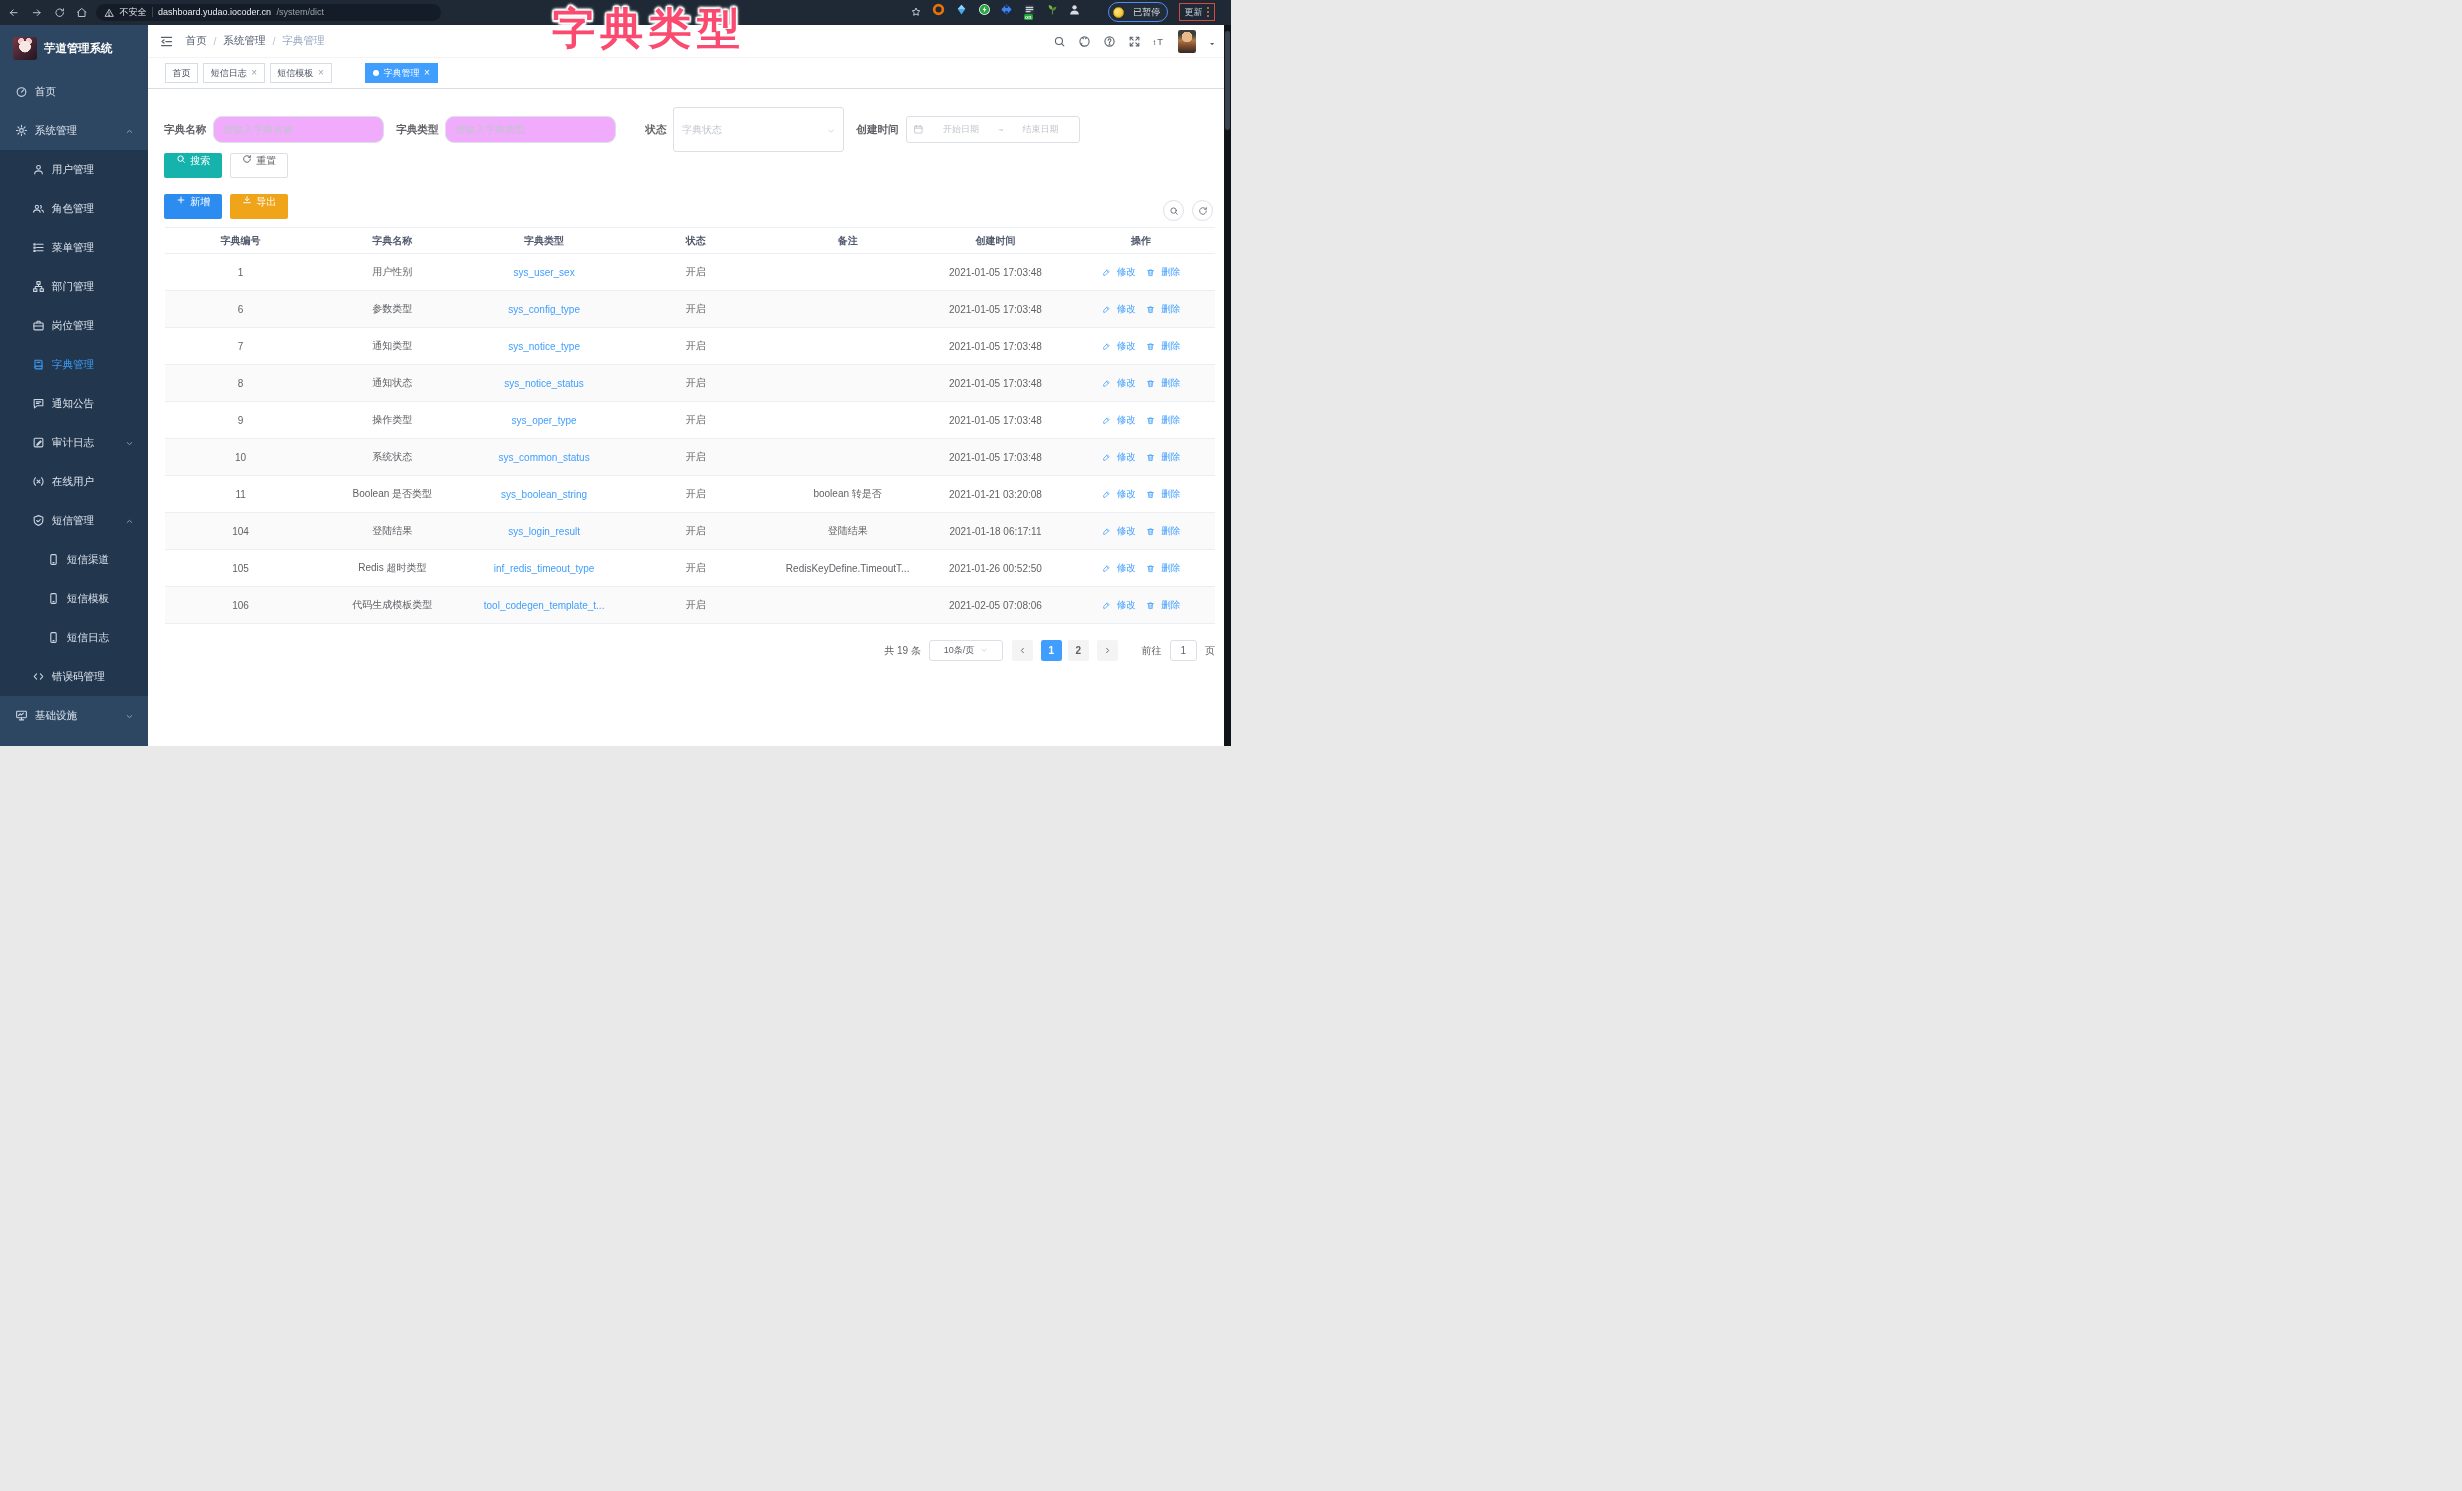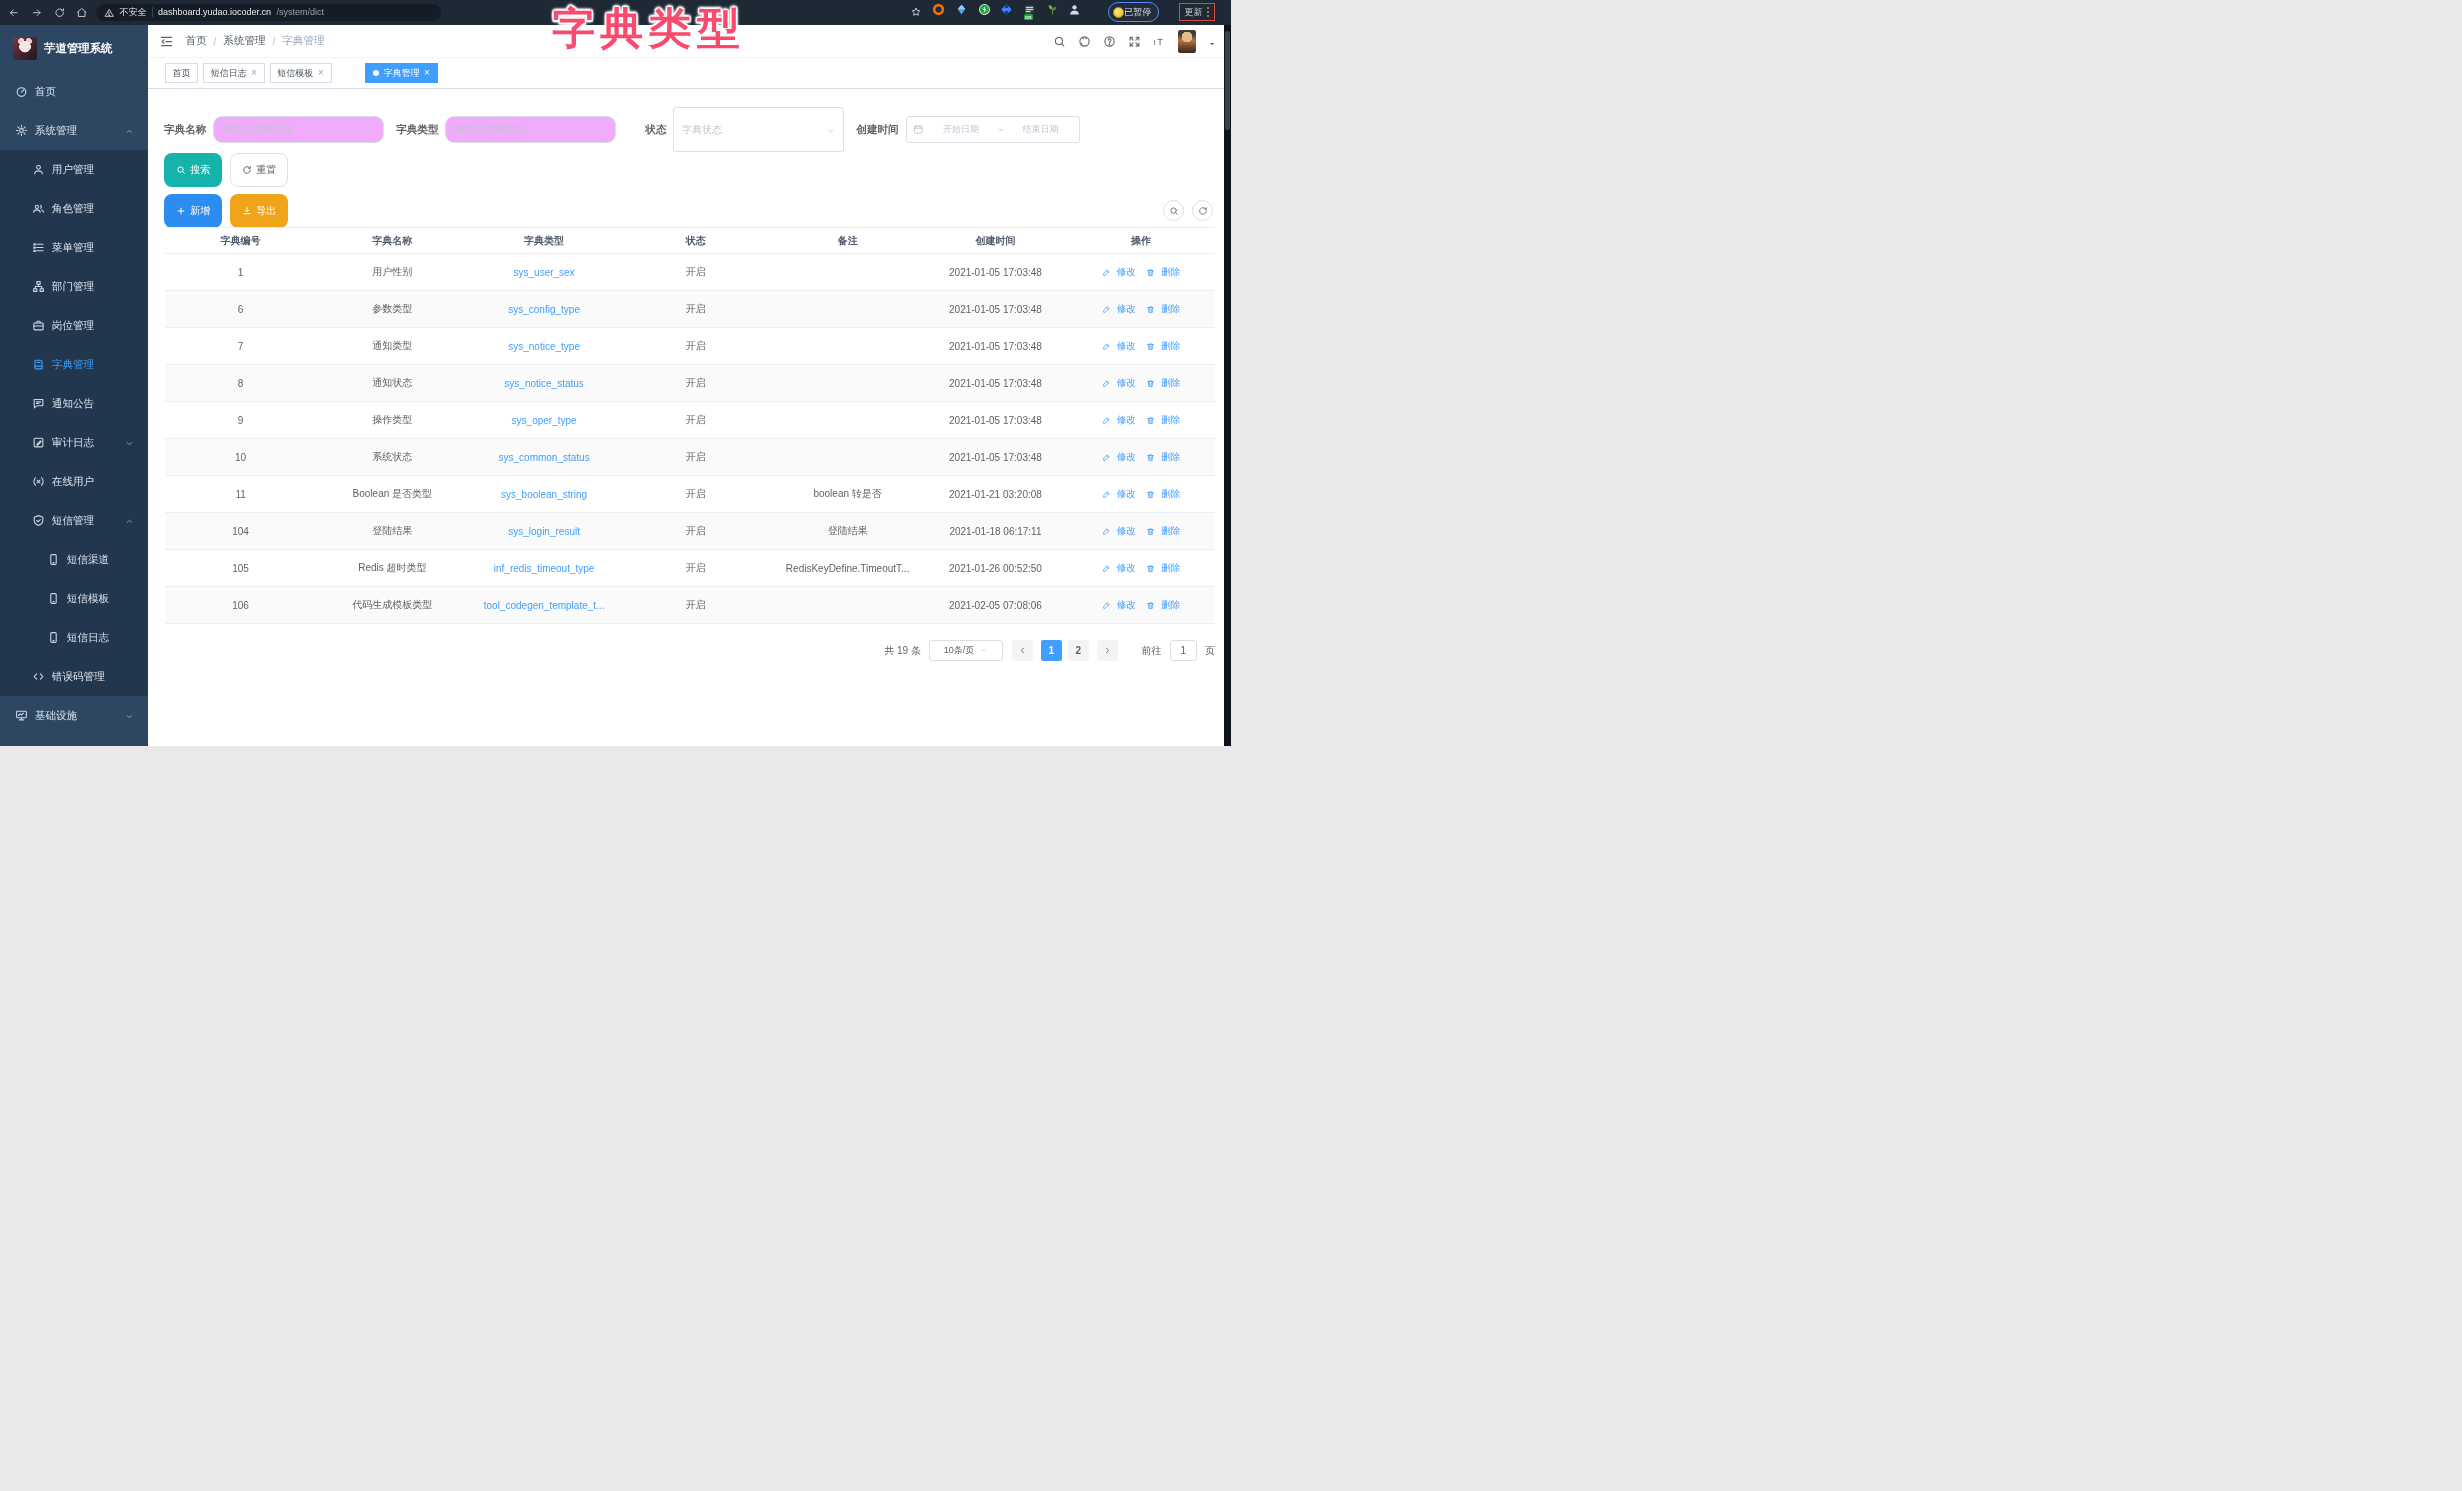--- a/index.html
+++ b/index.html
@@ -15,21 +15,21 @@
   .urlpill .wicon{width:10px;height:10px;color:#dfe3e8;flex:0 0 auto}
   .urlpill .div{width:0.8px;height:10px;background:#3a4653}
   .urlpill .host{color:#eceef1;font-size:9px;white-space:nowrap}
   .urlpill .path{color:#9aa0a6;font-size:9px;white-space:nowrap}
   .star{position:absolute;top:5.3px;left:909px;width:13.7px;height:13.7px;color:#c3cad2}
   .star svg{width:12px;height:12px}
   .extrow{position:absolute;top:3px;left:932px;display:flex;align-items:center;gap:9px}
   .ext{position:relative;width:13.7px;height:13.7px;display:inline-flex;align-items:center;justify-content:center;cursor:pointer}
   .ext svg{width:13px;height:13px}
   .onbadge{position:absolute;bottom:-3px;left:0.8px;background:#21a336;color:#fff;font-size:5.3px;line-height:6px;padding:0 1.5px;border-radius:1.5px;font-weight:bold}
-  .paused{position:absolute;top:2.3px;left:1108px;height:20px;border:1.5px solid #4f8ef7;border-radius:10.6px;display:flex;align-items:center;padding:0 6.8px 0 3.8px;gap:0;background:#232d39;cursor:pointer}
+  .paused{position:absolute;top:2.3px;left:1108px;height:20px;border:1.5px solid #4f8ef7;border-radius:10.6px;display:flex;align-items:center;padding:0 6.8px 0 3.8px;gap:9px;background:#232d39;cursor:pointer}
   .emoji{width:11.4px;height:11.4px;border-radius:50%;background:radial-gradient(circle at 35% 35%,#ffe680,#f7c948 60%,#e0a800);border:0.8px solid #caa20a}
   .paused span.plabel{color:#dfe3e8;font-size:9px;white-space:nowrap}
   .update{position:absolute;top:3px;left:1179px;height:18px;border:1.5px solid #d6493f;border-radius:0;display:flex;align-items:center;padding:0 4.6px;gap:4.6px;cursor:pointer}
   .update .ulabel{color:#c9cfd6;font-size:9px;white-space:nowrap}
   .update .kebab{display:flex;flex-direction:column;gap:1.5px}
   .update .kebab i{width:2.3px;height:2.3px;border-radius:50%;background:#e8833f}
 
   
   .annotation{position:absolute;left:552px;top:0px;z-index:60;font-size:43px;font-weight:bold;letter-spacing:5.3px;color:#fb4a6f;white-space:nowrap;
     text-shadow:0 0 2.3px #fff,0 0 4.6px #fff,1.5px 1.5px 1.5px #fff,-1.5px -1.5px 1.5px #fff,1.5px -1.5px 1.5px #fff,-1.5px 1.5px 1.5px #fff,0 2.3px 2.3px #fff,0 -2.3px 2.3px #fff}
@@ -93,21 +93,21 @@
   .fselect .caret{color:#c0c4cc}
   .fdate{width:174px;height:26.6px;border:0.8px solid #dcdfe6;border-radius:3px;display:flex;align-items:center;padding:0 6.8px;gap:6px;cursor:pointer}
   .fdate .cal{width:10.6px;height:10.6px;color:#c0c4cc;flex:0 0 auto}
   .fdate .cal svg{width:10.6px;height:10.6px}
   .fdate .dph{color:#c0c4cc;font-size:9px;flex:1;text-align:center;white-space:nowrap}
   .fdate .dsep{color:#c0c4cc;font-size:9px}
 
   
   .btnrow1{position:absolute;top:64px;left:16px;display:flex;gap:8.3px}
   .btnrow2{position:absolute;top:105px;left:16px;display:flex;gap:8.3px}
-  .btn{height:34px;border-radius:8px;border:0.8px solid transparent;display:inline-flex;align-items:center;justify-content:center;gap:4.6px;font-size:10px;padding:0 10.6px;cursor:pointer;white-space:nowrap}
+  .btn{height:25px;border-radius:2px;border:0.8px solid transparent;display:inline-flex;justify-content:center;gap:4.6px;font-size:10px;padding:0 10.6px;cursor:pointer;white-space:nowrap}
   .btn .icon{width:10px;height:10px}
   .btn .icon svg{width:10px;height:10px}
   .btn-teal{background:#16b3ac;color:#fff}
   .btn-plain{background:#fff;color:#606266;border-color:#dcdfe6}
   .btn-blue{background:#2d8cf0;color:#fff}
   .btn-orange{background:#efa41a;color:#fff}
   .toolcircles{position:absolute;top:111px;right:10.6px;display:flex;gap:8.3px}
   .circ{width:21px;height:21px;border-radius:50%;border:0.8px solid #dcdfe6;background:#fff;display:flex;align-items:center;justify-content:center;color:#606266;cursor:pointer}
   .circ svg{width:10px;height:10px}
 

